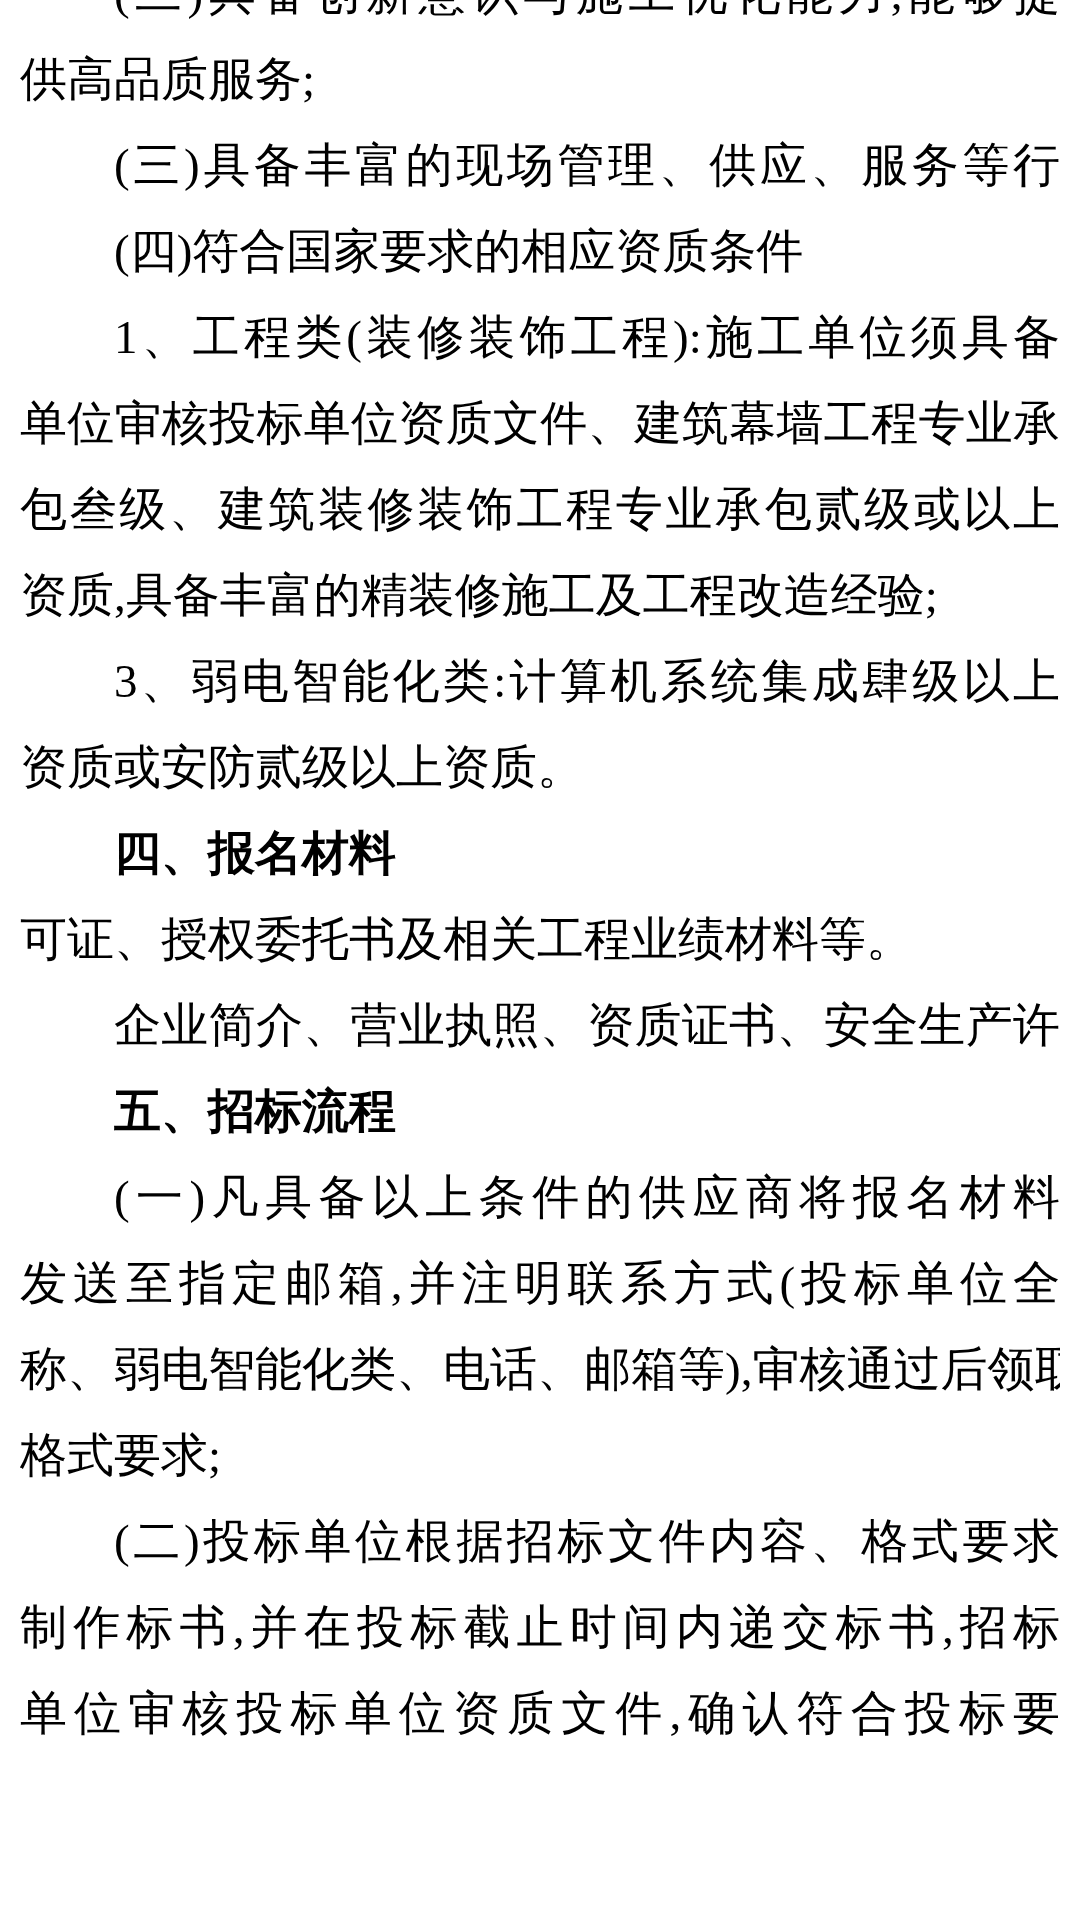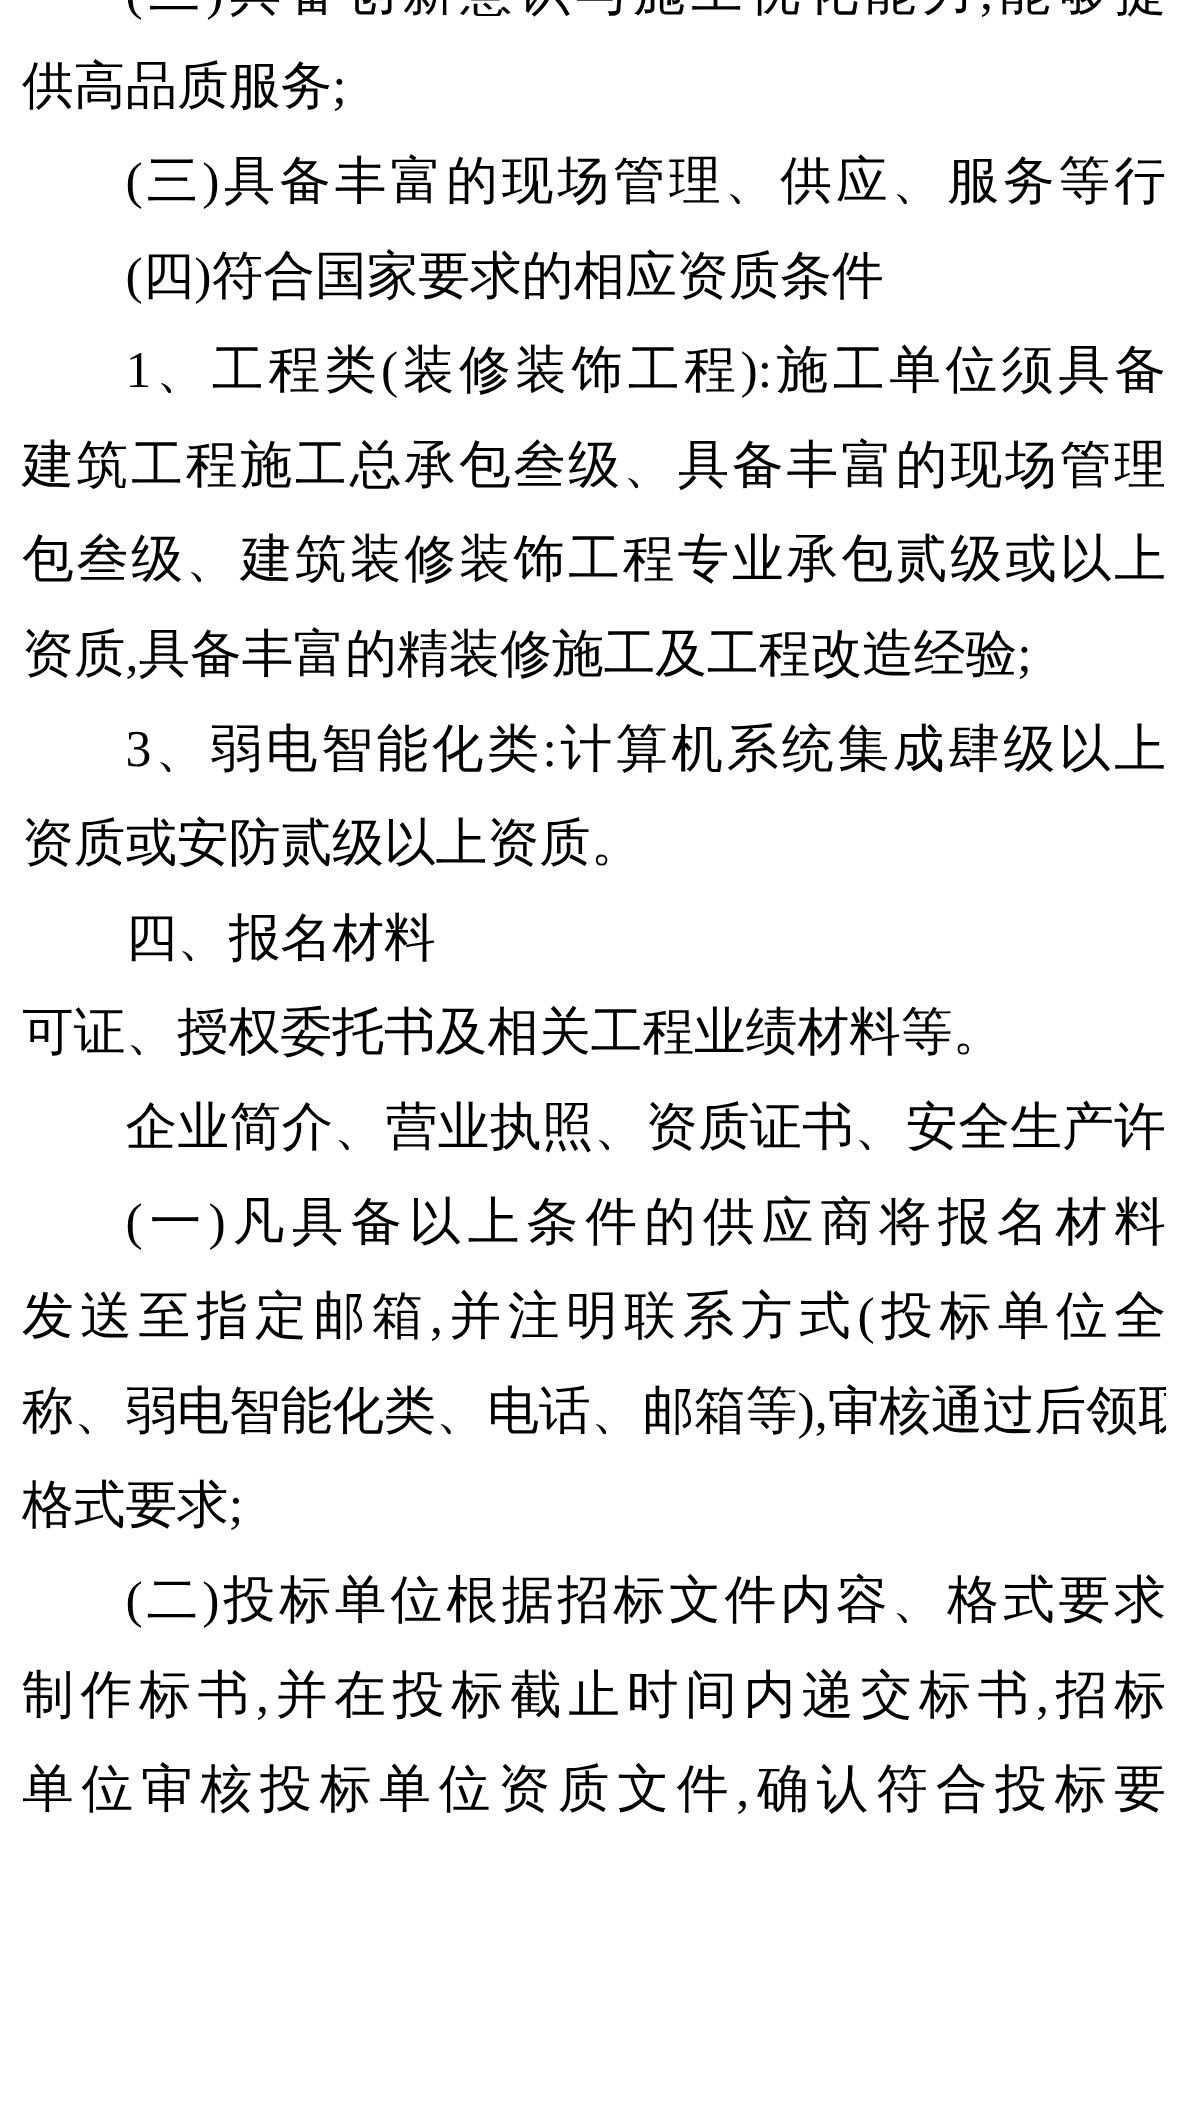--- a/index.html
+++ b/index.html
@@ -19,21 +19,21 @@
   .doc {
     margin-top: -50px;
     padding: 0 20px;
     font-family: "Liberation Serif", "DejaVu Serif", serif;
     font-size: 47px;
     line-height: 86px;
     color: #000000;
     letter-spacing: 0;
   }
   .para { margin: 0; }
-  .para.heading .line { font-weight: 400; }
+  .para.heading .line { font-weight: 700; }
   .line {
     white-space: nowrap;
     text-align: justify;
     text-align-last: justify;
     text-justify: inter-character;
     overflow: hidden;
   }
   .line.indent { text-indent: 2em; }
   .line.last {
     text-align-last: left;
@@ -49,34 +49,37 @@
         <div class="line last">供高品质服务;</div>
       </div>
       <div class="para body">
         <div class="line indent">(三)具备丰富的现场管理、供应、服务等行</div>
       </div>
       <div class="para body">
         <div class="line indent last">(四)符合国家要求的相应资质条件</div>
       </div>
       <div class="para body">
         <div class="line indent">1、工程类(装修装饰工程):施工单位须具备</div>
-        <div class="line">建筑工程施工总承包叁级、具备丰富的现场管理</div>
+        <div class="line">单位审核投标单位资质文件、建筑幕墙工程专业承</div>
         <div class="line">包叁级、建筑装修装饰工程专业承包贰级或以上</div>
         <div class="line last">资质,具备丰富的精装修施工及工程改造经验;</div>
       </div>
       <div class="para body">
         <div class="line indent">3、弱电智能化类:计算机系统集成肆级以上</div>
         <div class="line last">资质或安防贰级以上资质。</div>
       </div>
       <div class="para heading">
         <div class="line indent last">四、报名材料</div>
       </div>
       <div class="para body">
         <div class="line last">可证、授权委托书及相关工程业绩材料等。</div>
         <div class="line indent">企业简介、营业执照、资质证书、安全生产许</div>
+      </div>
+      <div class="para heading">
+        <div class="line indent last">五、招标流程</div>
       </div>
       <div class="para body">
         <div class="line indent">(一)凡具备以上条件的供应商将报名材料</div>
         <div class="line">发送至指定邮箱,并注明联系方式(投标单位全</div>
         <div class="line">称、弱电智能化类、电话、邮箱等),审核通过后领取</div>
         <div class="line last">格式要求;</div>
       </div>
       <div class="para body">
         <div class="line indent">(二)投标单位根据招标文件内容、格式要求</div>
         <div class="line">制作标书,并在投标截止时间内递交标书,招标</div>

